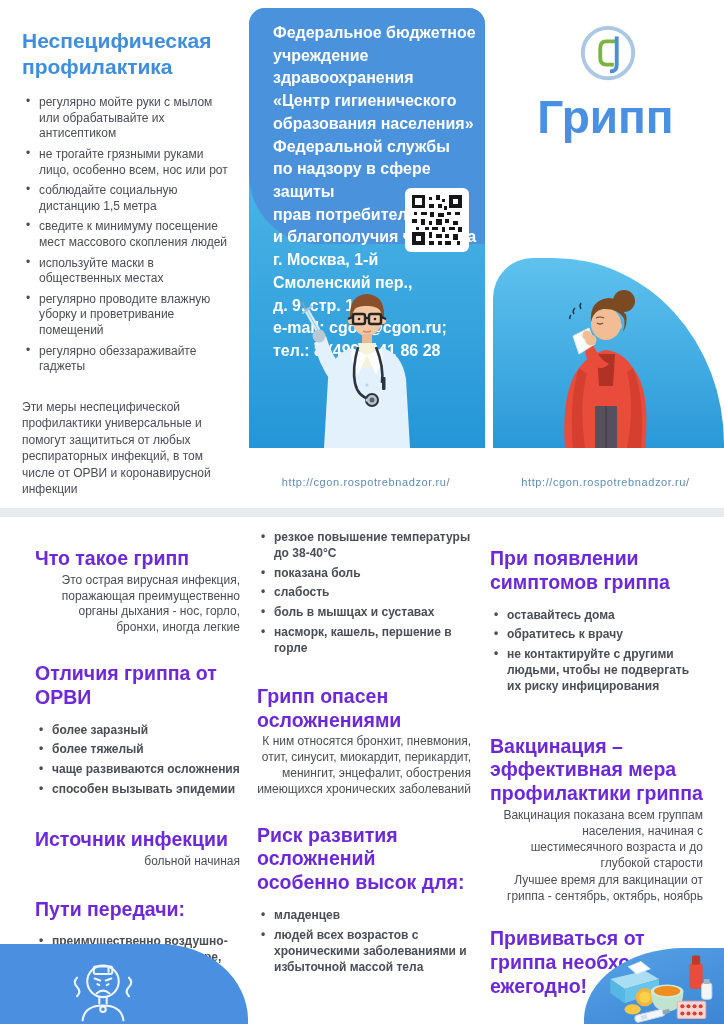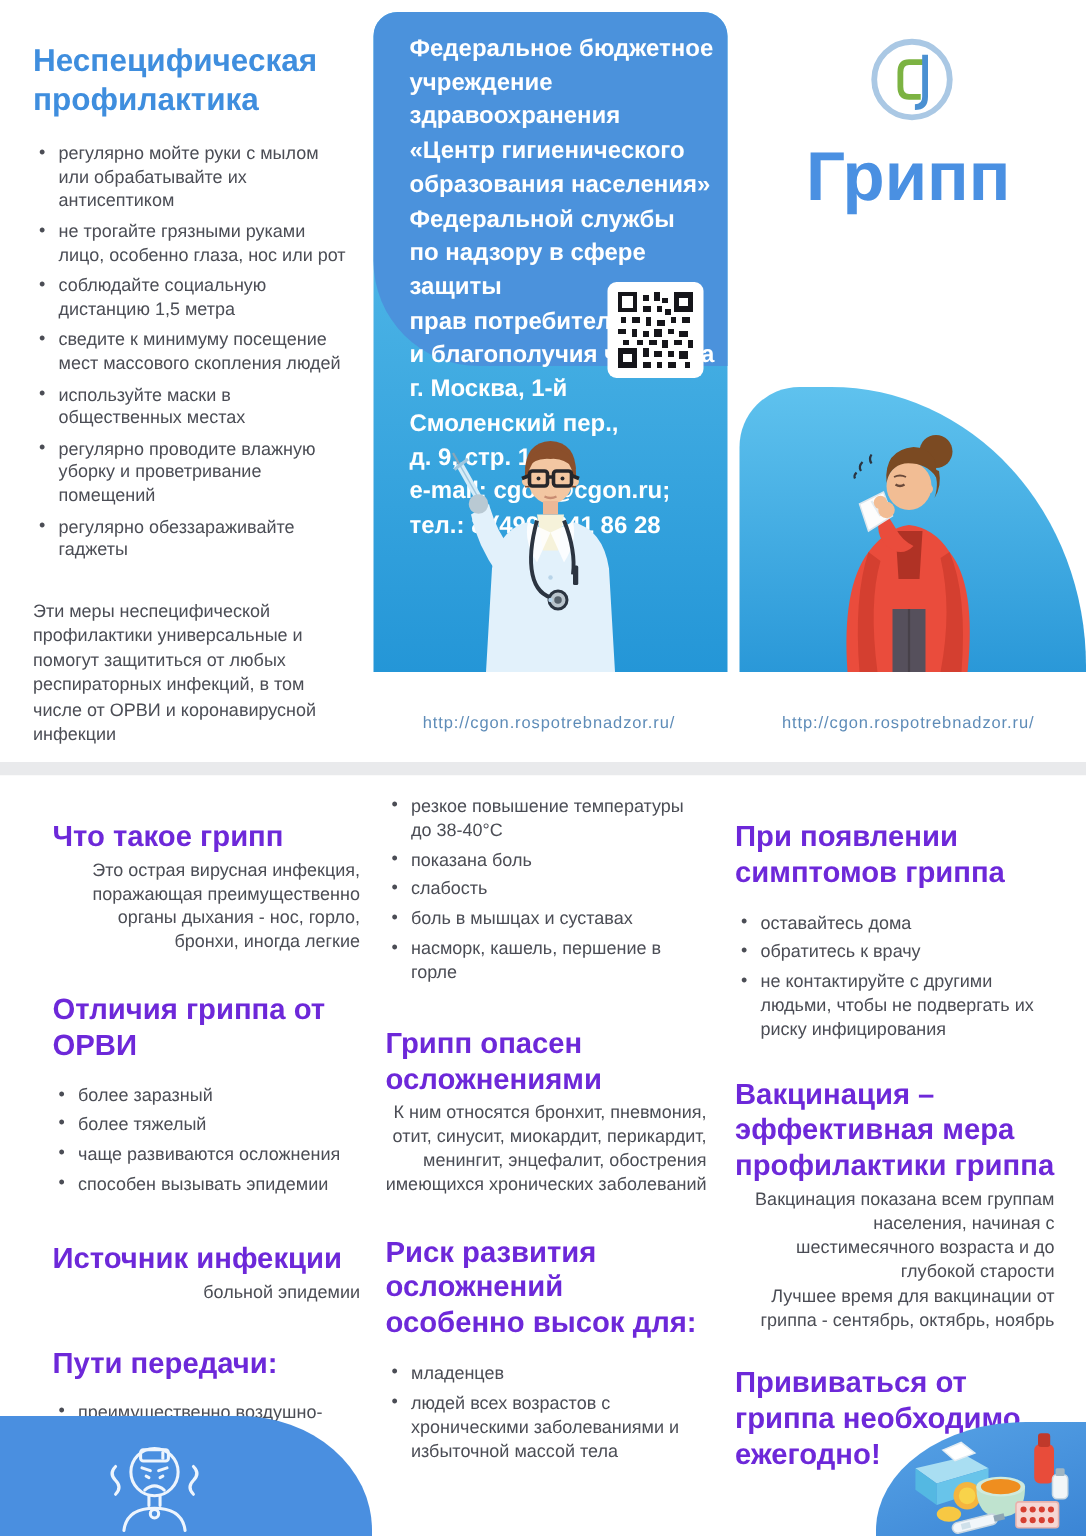--- a/index.html
+++ b/index.html
@@ -46,23 +46,23 @@
   .woman{position:absolute;left:42px;bottom:60px;width:150px;height:160px;}
 
   
   .inside{position:absolute;top:517px;left:0;width:724px;height:507px;background:#fff;}
   .icol{position:absolute;top:0;font-size:12px;line-height:1.32;}
   .icol1{left:35px;width:205px;}
   .icol2{left:257px;width:214px;}
   .icol3{left:490px;width:213px;}
   .ih{font-size:19.5px;line-height:1.22;font-weight:bold;color:#6d28d9;margin:0;}
   .mt30{margin-top:30px;} .mt28{margin-top:28px;} .mt26{margin-top:26px;}
-  .mt24{margin-top:24px;} .mt22{margin-top:22px;}
+  .mt24{margin-top:40px;} .mt22{margin-top:22px;}
   .ip{margin:2px 0 0;text-align:right;}
-  .blt2{margin:13px 0 0;padding:0 0 0 17px;list-style:none;}
+  .blt2{margin:13px 0 0;padding:0 0 0 17px;list-style:none;font-weight:bold;}
   .blt2 li{position:relative;margin:0 0 4px;}
   .blt2 li::before{content:"•";position:absolute;left:-13px;top:-1px;}
   .blt-sp li{margin-bottom:12px;}
 
   .deco-left{position:absolute;left:0;bottom:0;width:248px;height:80px;background:#4a8fe0;
           border-top-right-radius:88px 76px;}
   .sick-wrap{position:absolute;left:55px;top:4px;width:96px;height:76px;}
   .deco-right{position:absolute;right:0;bottom:0;width:140px;height:76px;
           background:linear-gradient(160deg,#57a3e6,#3b85d5);
           border-top-left-radius:100px 72px;}
@@ -72,21 +72,21 @@
 <body>
 
 <div class="page">
 
   <div class="front">
 
     <div class="f-left">
       <h1 class="front-heading">Неспецифическая профилактика</h1>
       <ul class="blt">
         <li>регулярно мойте руки с мылом или обрабатывайте их антисептиком</li>
-        <li>не трогайте грязными руками лицо, особенно глаза, нос или рот</li>
+        <li>не трогайте грязными руками лицо, особенно всем, нос или рот</li>
         <li>соблюдайте социальную дистанцию 1,5 метра</li>
         <li>сведите к минимуму посещение мест массового скопления людей</li>
         <li>используйте маски в общественных местах</li>
         <li>регулярно проводите влажную уборку и проветривание помещений</li>
         <li>регулярно обеззараживайте гаджеты</li>
       </ul>
       <p class="f-note">Эти меры неспецифической профилактики универсальные и помогут защититься от любых респираторных инфекций, в том числе от ОРВИ и коронавирусной инфекции</p>
       <span class="mask-wrap" style="display:block;">
         <svg viewBox="0 0 120 70" width="118" height="69" fill="none" stroke="#5b95d6" stroke-width="3" stroke-linecap="round">
           <ellipse cx="13" cy="36" rx="10" ry="14"></ellipse>
@@ -252,21 +252,21 @@
       <h2 class="ih mt30">Что такое грипп</h2>
       <p class="ip">Это острая вирусная инфекция, поражающая преимущественно органы дыхания - нос, горло, бронхи, иногда легкие</p>
       <h2 class="ih mt26">Отличия гриппа от ОРВИ</h2>
       <ul class="blt2">
         <li>более заразный</li>
         <li>более тяжелый</li>
         <li>чаще развиваются осложнения</li>
         <li>способен вызывать эпидемии</li>
       </ul>
       <h2 class="ih mt30">Источник инфекции</h2>
-      <p class="ip">больной эпидемии</p>
+      <p class="ip">больной начиная</p>
       <h2 class="ih mt28">Пути передачи:</h2>
       <ul class="blt2 blt-sp">
         <li>преимущественно воздушно-капельный – при разговоре, кашле, чихании</li>
         <li>реже контактно-бытовой – через грязные руки, общие предметы обихода и гигиены, посуду</li>
       </ul>
     </div>
 
     <div class="icol icol2">
       <ul class="blt2">
         <li>резкое повышение температуры до 38-40°С</li>

